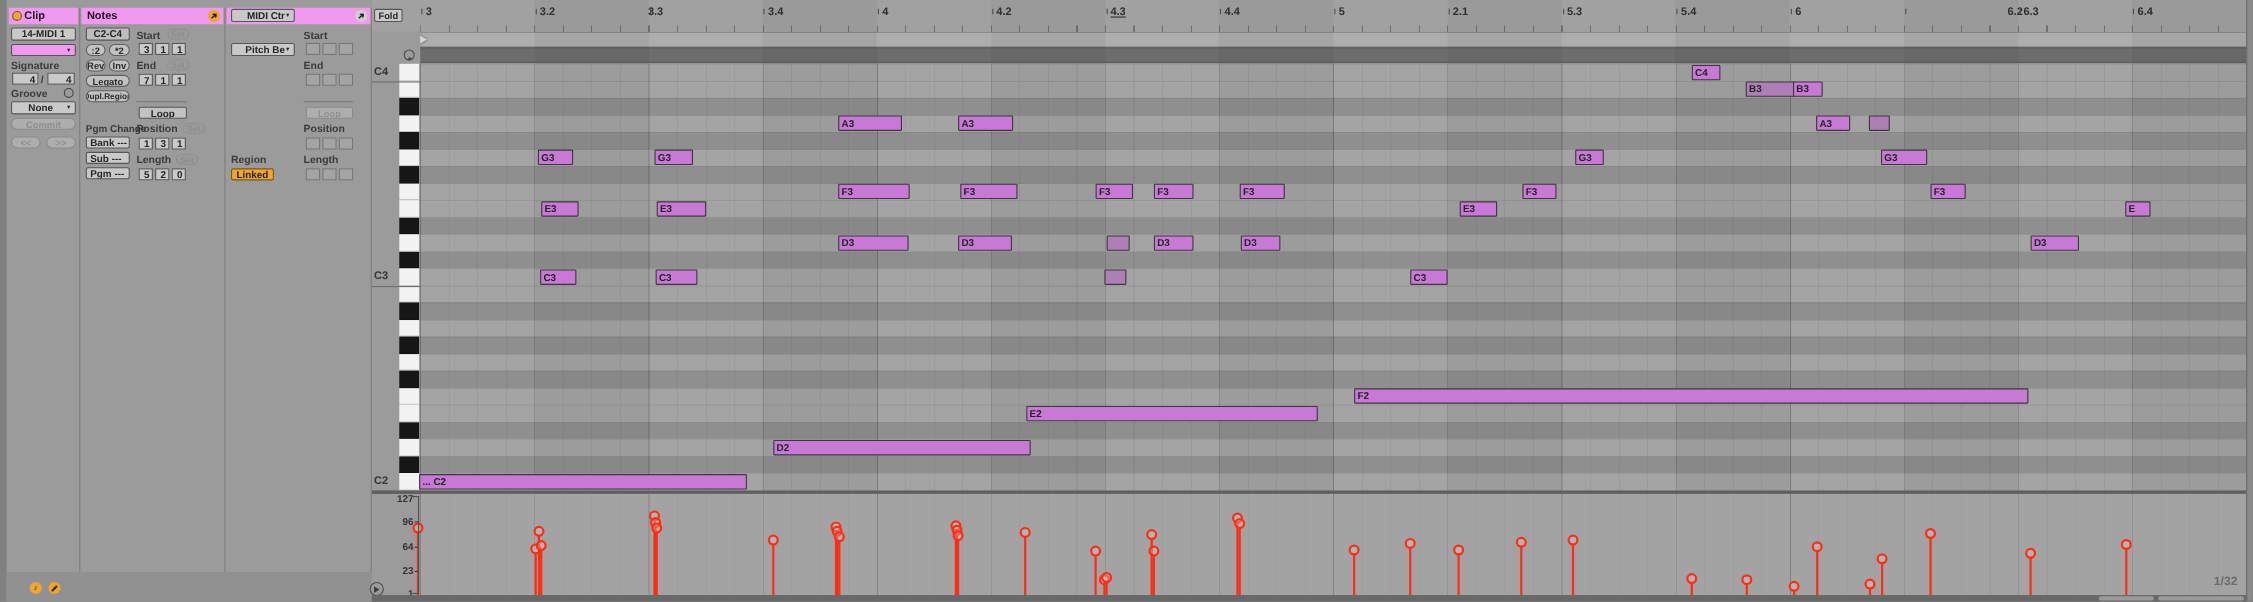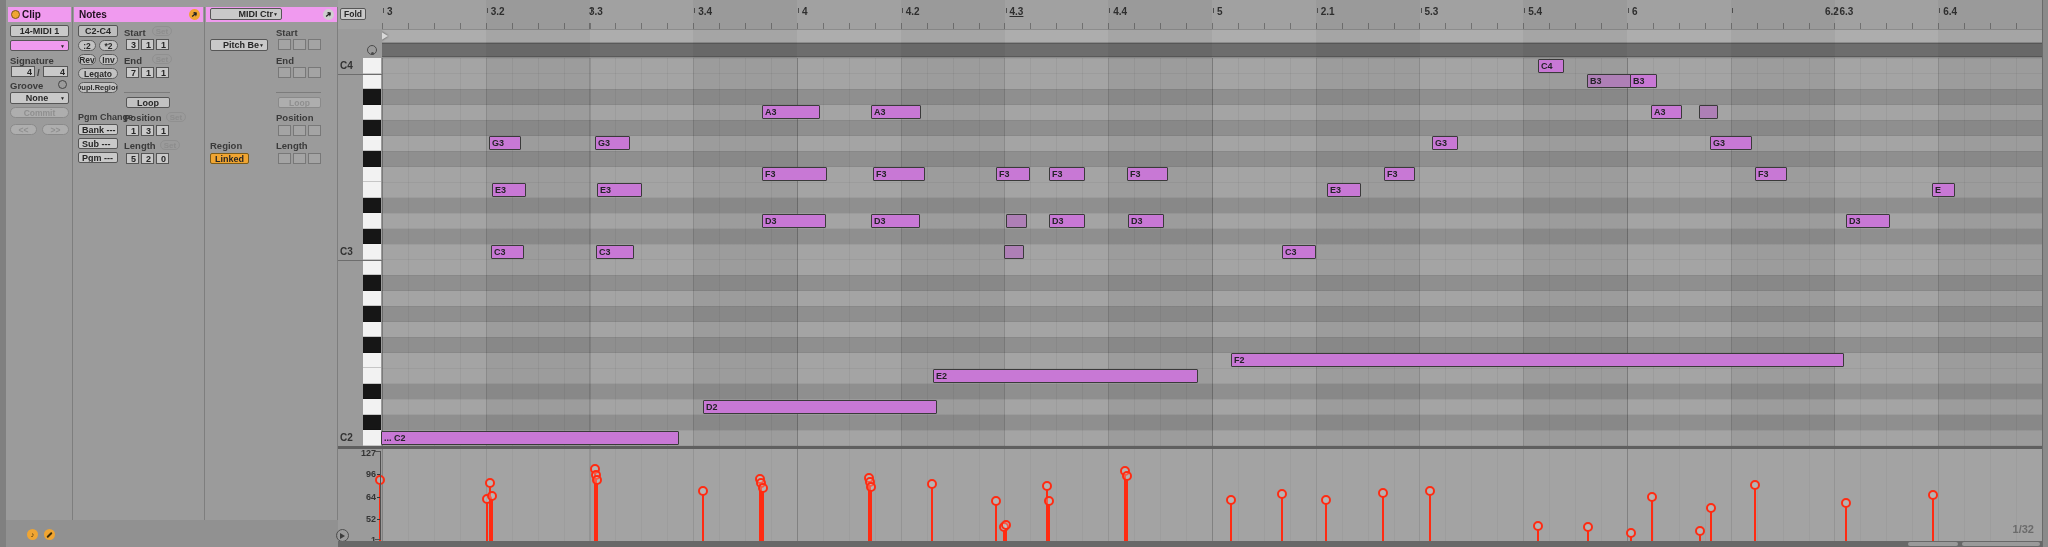--- a/index.html
+++ b/index.html
@@ -304,21 +304,21 @@
       <div class="vhead" style="left: 1841px; top: 498.405px;"></div>
       <div class="vstem" style="left: 1932px; top: 499.119px; height: 41.881px;"></div>
       <div class="vhead" style="left: 1928px; top: 490.119px;"></div>
     </div>
   <div id="velscale">
       <div class="vellab" style="left: 338px; top: 448px;">127</div>
       <div class="vellab" style="left: 338px; top: 469.405px;">96</div>
       <div style="position: absolute; left: 377px; top: 474.405px; width: 3px; height: 1px; background: rgb(52, 52, 52);"></div>
       <div class="vellab" style="left: 338px; top: 491.5px;">64</div>
       <div style="position: absolute; left: 377px; top: 496.5px; width: 3px; height: 1px; background: rgb(52, 52, 52);"></div>
-      <div class="vellab" style="left: 338px; top: 513.595px;">52</div>
+      <div class="vellab" style="left: 338px; top: 513.595px;">23</div>
       <div style="position: absolute; left: 377px; top: 518.595px; width: 3px; height: 1px; background: rgb(52, 52, 52);"></div>
       <div class="vellab" style="left: 338px; top: 535px;">1</div>
     </div>
   <div class="abs" style="left:380px;top:451px;width:1px;height:89px;background:#4f4f4f;"></div>
   <div class="abs" style="left:375px;top:451px;width:6px;height:1px;background:#4f4f4f;"></div>
   <div class="abs" style="left:375px;top:539px;width:6px;height:1px;background:#4f4f4f;"></div>
   <div class="abs" style="left:336px;top:529px;width:13px;height:13px;border:1.5px solid #4d4d4d;border-radius:50%;box-sizing:border-box;display:flex;align-items:center;justify-content:center;">
     <span style="width:0;height:0;border-top:3px solid transparent;border-bottom:3px solid transparent;border-left:5px solid #3d3d3d;"></span>
   </div>
   <div class="abs" style="right:14px;top:523px;font-weight:bold;font-size:11px;color:#6b6b6b;">1/32</div>
@@ -389,21 +389,21 @@
   <div class="setpill" style="left:160px;top:140px;width:20px;height:10px;">Set</div>
   <div class="vb" style="left:126px;top:153px;width:13px;height:11px;">5</div>
   <div class="vb" style="left:141px;top:153px;width:13px;height:11px;">2</div>
   <div class="vb" style="left:156px;top:153px;width:13px;height:11px;">0</div>
   <div class="vline" style="left:204px;top:7px;height:513px;"></div>
 
   <div class="phdr" style="left:206px;top:7px;width:131px;">
     <span class="t">Envelopes</span>
     <span class="circ-arrow" style="background:#cfcfcf;">➔</span>
   </div>
-  <div class="dd" style="left:210px;top:8px;width:72px;height:12px;">
+  <div class="dd" style="left:210px;top:8px;width:58px;height:12px;">
     <span class="t" style="text-align:right;">MIDI Ctr</span>
       <span class="a">▼</span>
   </div>
   <div class="dd" style="left:210px;top:39px;width:58px;height:12px;">
     <span class="t" style="text-align:right;">Pitch Be</span>
       <span class="a">▼</span>
   </div>
   <div class="lbl" style="left:276px;top:27px;">Start</div>
   <div class="eb" style="left:278px;top:39px;width:13px;height:11px;"></div>
   <div class="eb" style="left:293px;top:39px;width:13px;height:11px;"></div>

